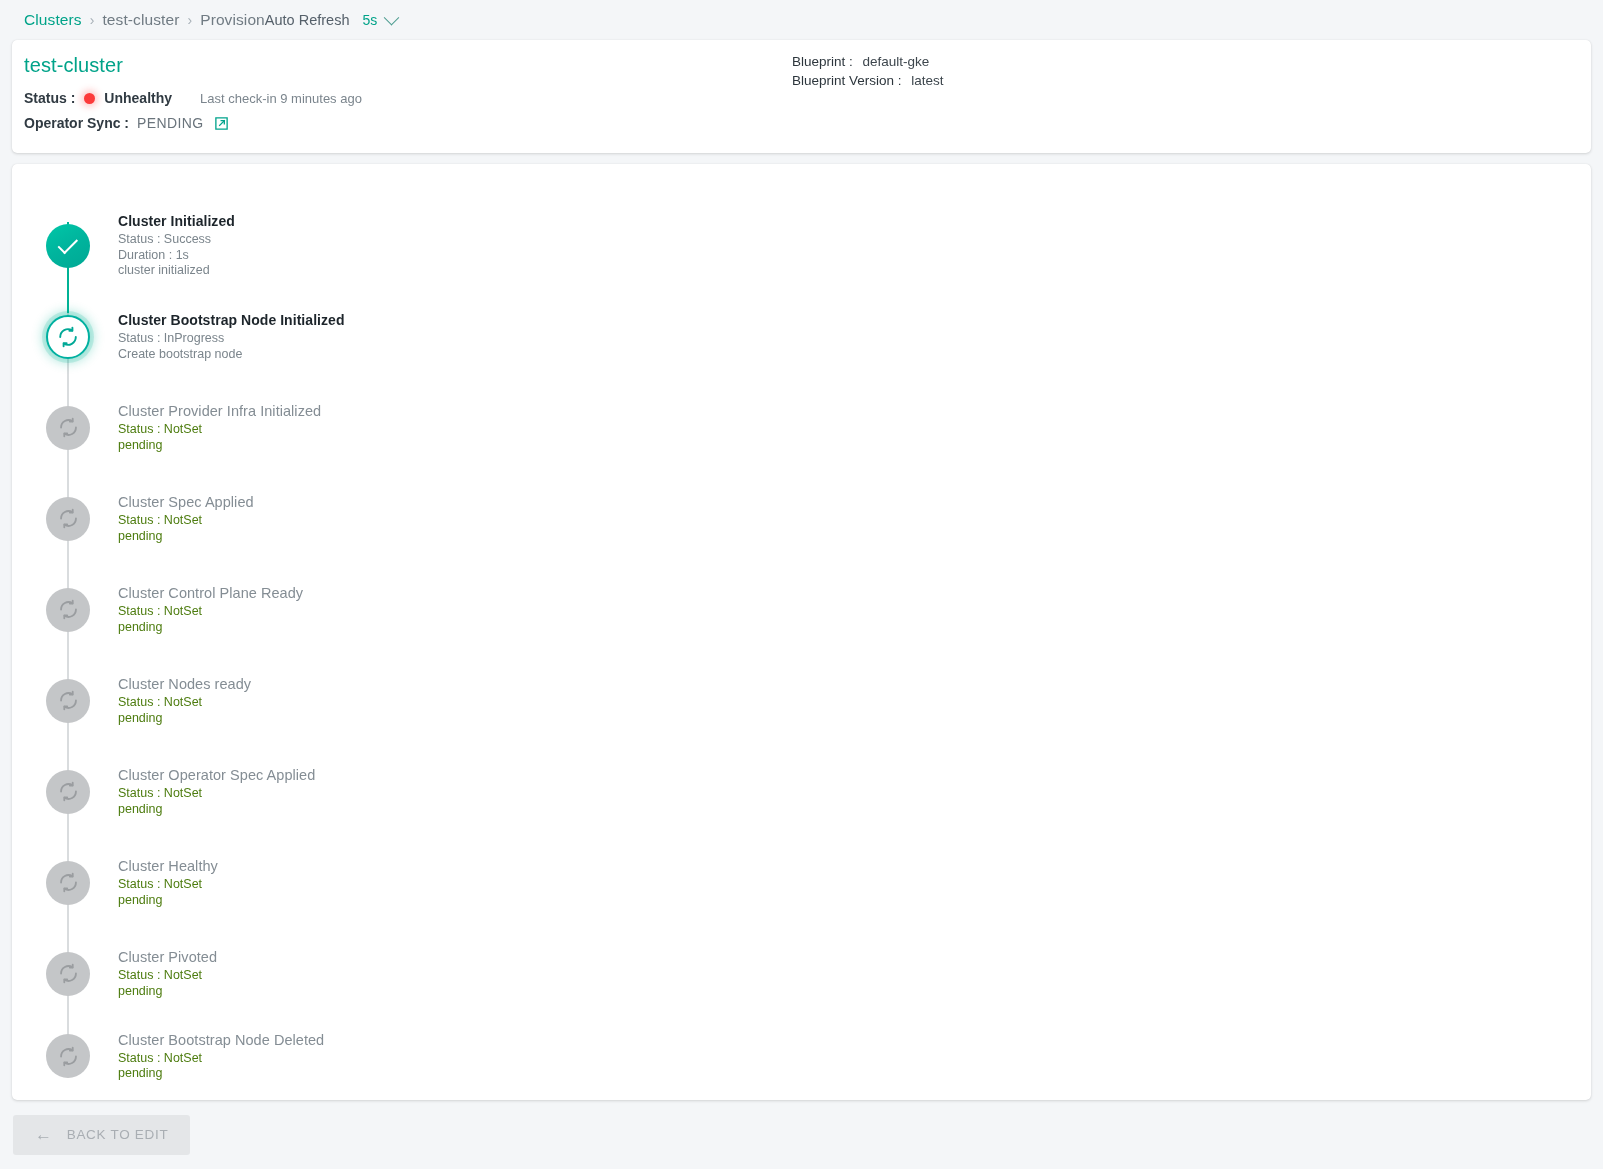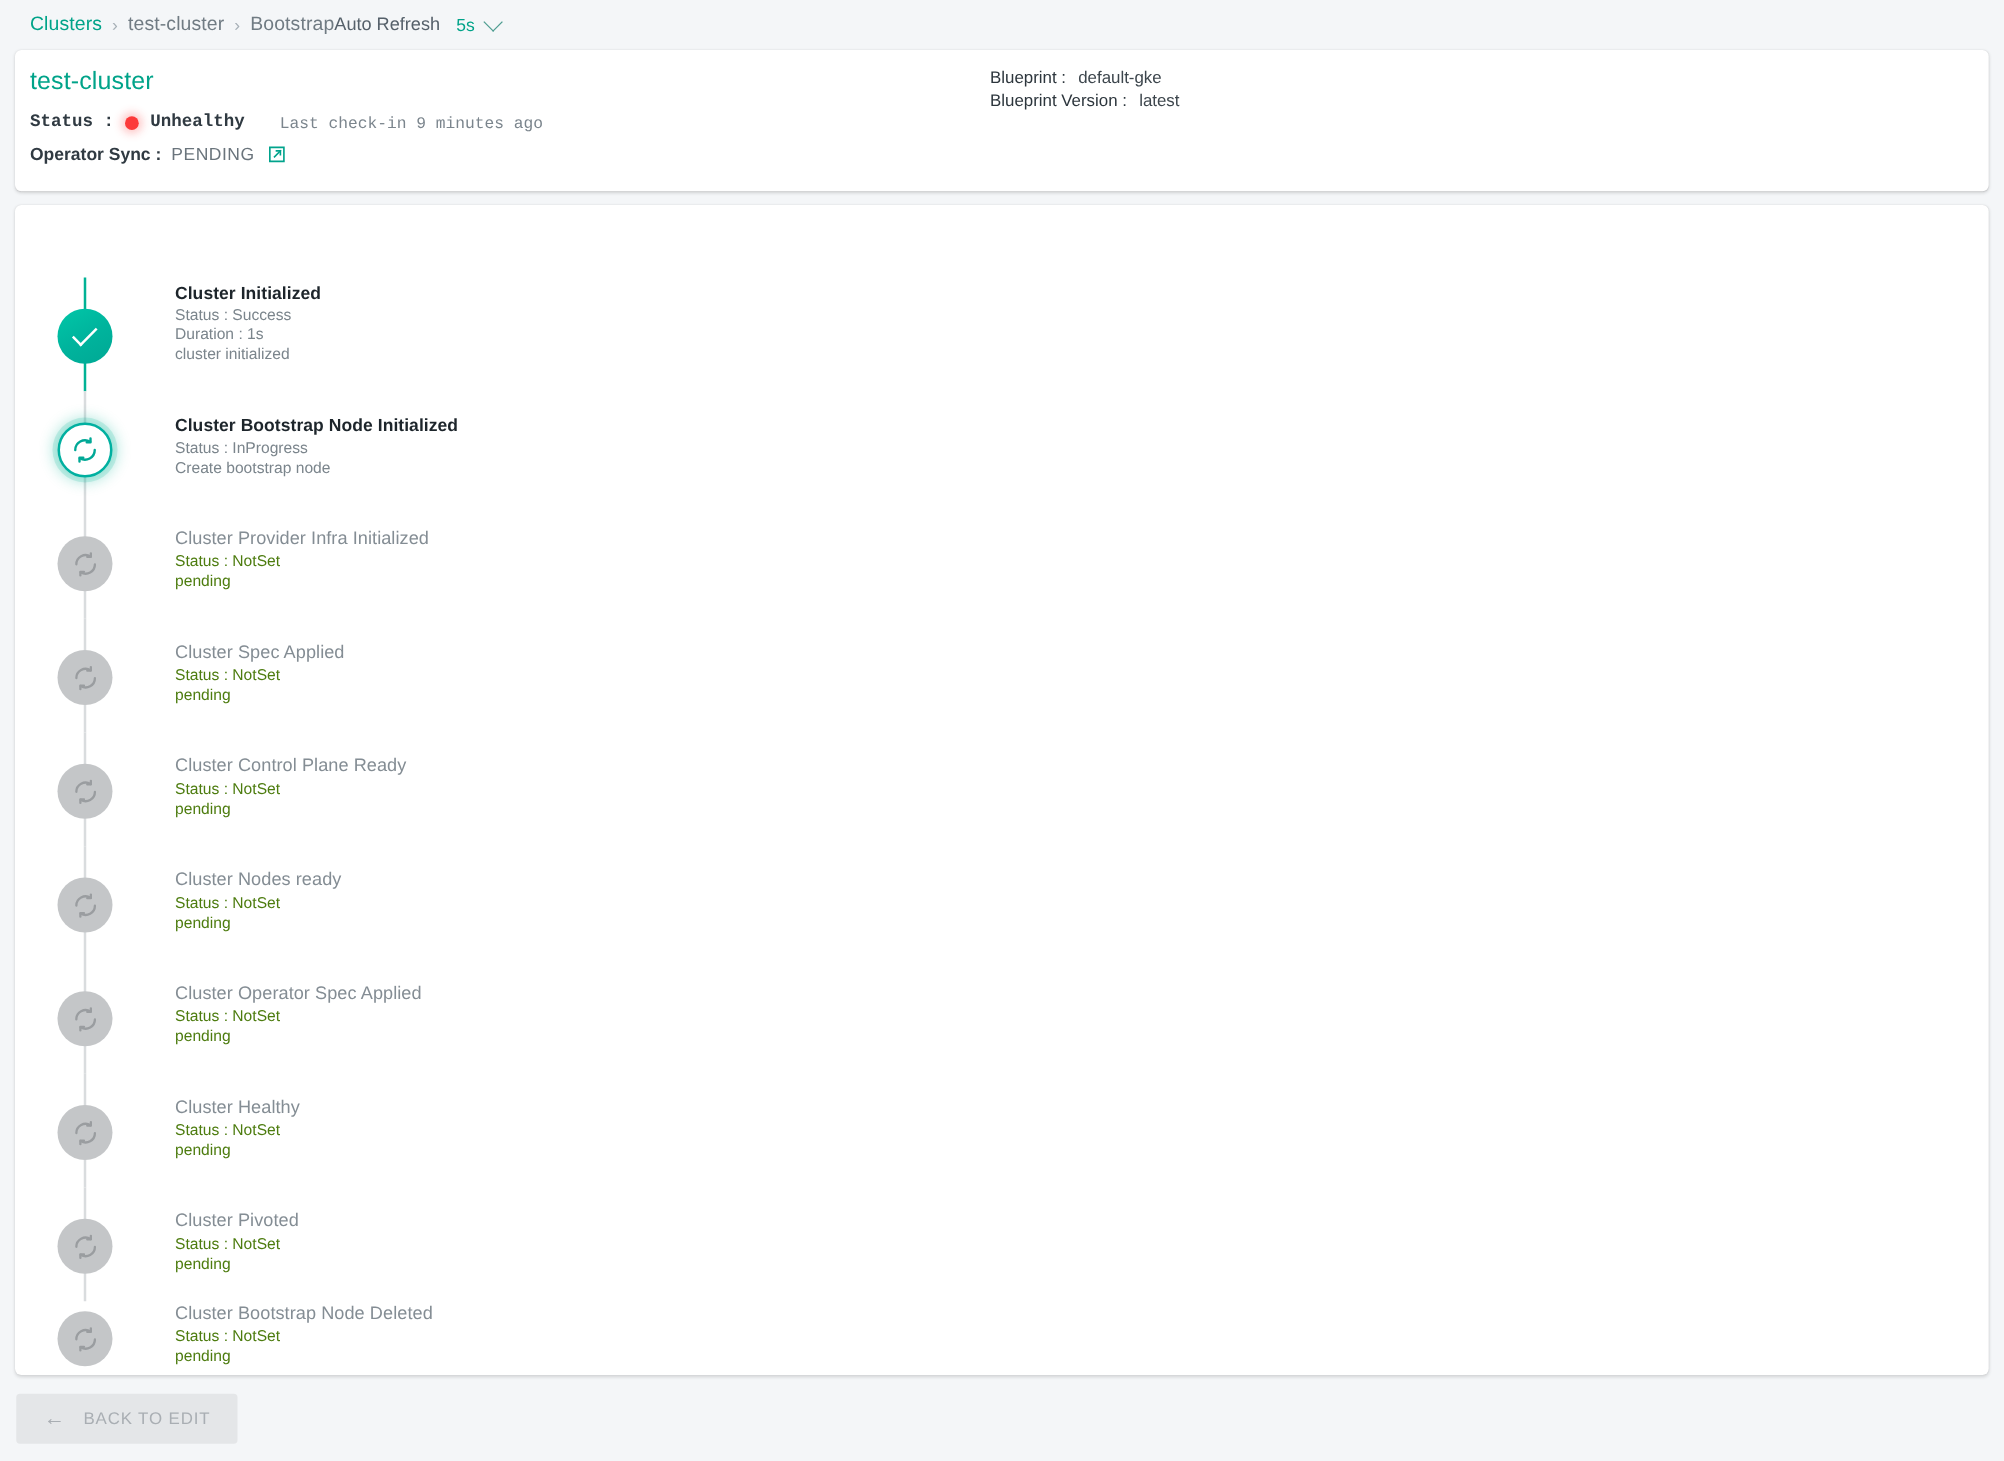--- a/index.html
+++ b/index.html
@@ -80,21 +80,20 @@
     color: #00a389;
     letter-spacing: .1px;
   }
 
   .status-row {
     position: absolute;
     left: 12px; top: 50px;
     display: flex;
     align-items: center;
     font-size: 14px;
-    font-family: Liberation Mono, monospace;
   }
   .status-key { font-weight: bold; color: #303a42; }
   .dot {
     width: 11px; height: 11px;
     border-radius: 50%;
     background: #fc3a3a;
     margin: 0 9px 0 9px;
     box-shadow: 0 0 7px 3px rgba(252,58,58,.28);
   }
   .status-val { font-weight: bold; color: #303a42; }
@@ -141,22 +140,21 @@
 
   .timeline {
     position: relative;
     padding: 36px 0 30px 34px;
   }
 
   .step {
     position: relative;
     height: 91px;
     display: flex;
-    align-items: flex-end;
-    gap: 22px;
+    align-items: center;
   }
   .step:last-child { height: 74px; }
 
   
   .step .connector {
     position: absolute;
     left: 21px;
     top: 22px;
     width: 2px;
     height: 91px;
@@ -256,21 +254,21 @@
 <body>
 
 <div class="page">
 
   <div class="topbar">
     <div class="breadcrumb">
       <span class="crumb-link">Clusters</span>
       <span class="crumb-sep">›</span>
       <span class="crumb-plain">test-cluster</span>
       <span class="crumb-sep">›</span>
-      <span class="crumb-plain">Bootstrap</span>
+      <span class="crumb-plain">Provision</span>
     </div>
 
     <div class="autorefresh">
       <span class="label">Auto Refresh</span>
       <span class="value">5s</span>
       <span class="chev"></span>
     </div>
   </div>
 
   <div class="card summary-card">

